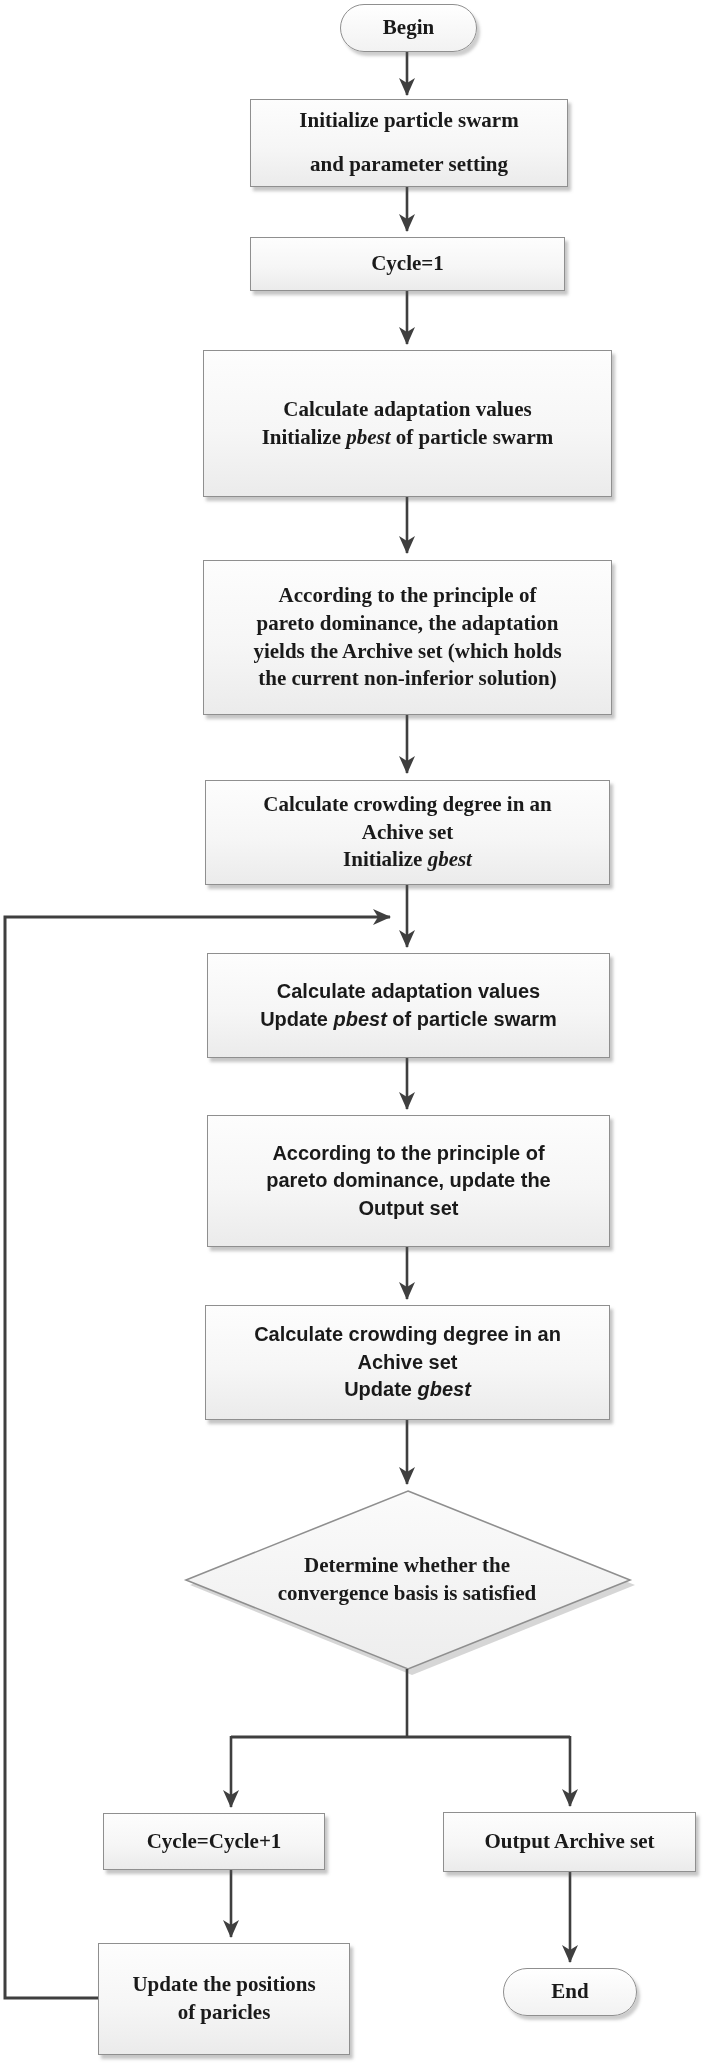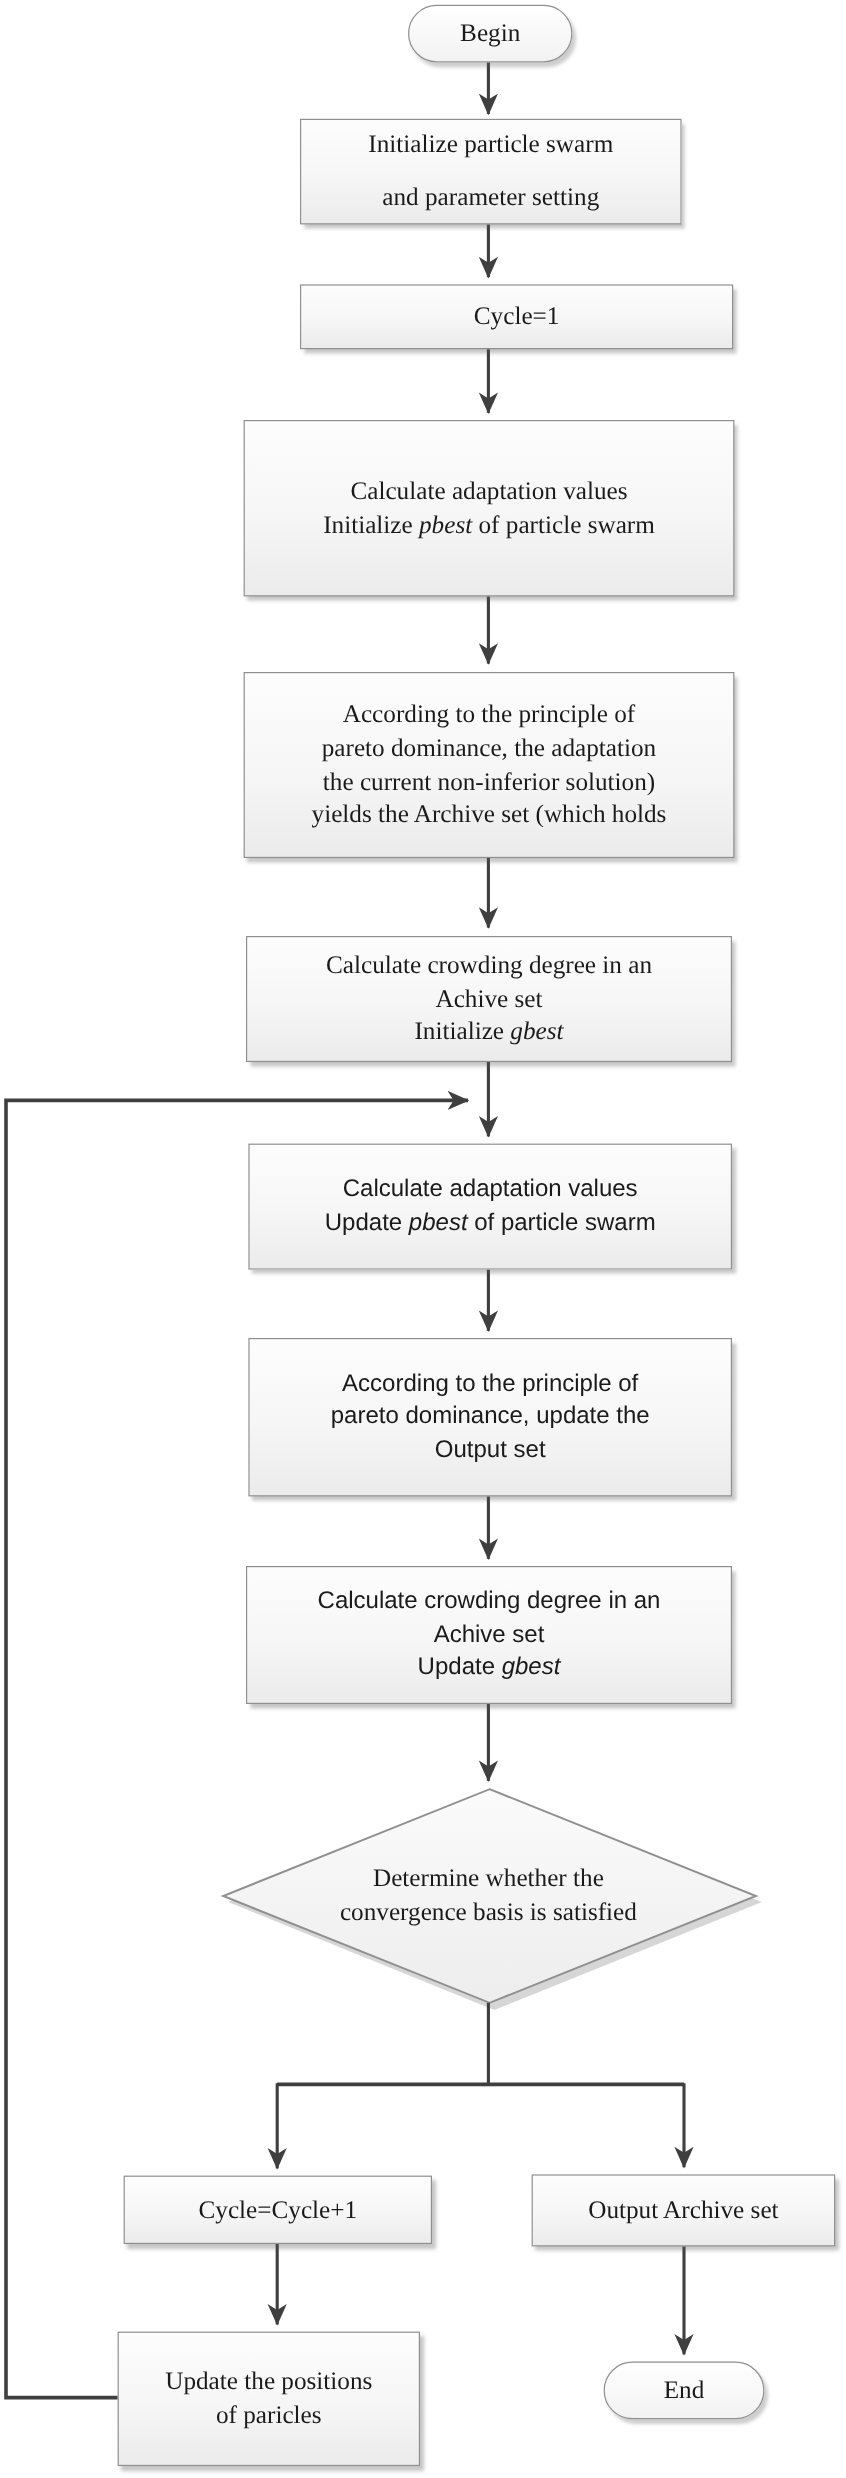--- a/index.html
+++ b/index.html
@@ -10,20 +10,21 @@
     font-family:"Liberation Serif", serif;
     color:#1a1a1a;
     overflow:hidden;
   }
   svg.connectors{position:absolute;left:0;top:0;width:705px;height:2065px;}
   .node{
     position:absolute;
     display:flex;flex-direction:column;justify-content:center;align-items:center;
     text-align:center;
     box-sizing:border-box;
+    font-weight:bold;
   }
   .rect{
     background:linear-gradient(180deg,#fdfdfd 0%,#f6f6f6 55%,#ebebeb 100%);
     border:1px solid #8f8f8f;
     box-shadow:3px 4px 3px rgba(90,90,90,0.35);
   }
   .pill{
     background:linear-gradient(180deg,#ffffff 0%,#f2f2f2 100%);
     border:1px solid #8f8f8f;
     border-radius:26px;
@@ -78,34 +79,34 @@
 
   <div class="node pill serif" style="left:340px;top:4px;width:137px;height:48px;">
       <div><span>Begin</span></div>
     </div>
 
   <div class="node rect serif" style="left:250px;top:99px;width:318px;height:88px;gap:16px;">
       <div><span>Initialize particle swarm</span></div>
       <div><span>and parameter setting</span></div>
     </div>
 
-  <div class="node rect serif" style="left:250px;top:237px;width:361px;height:54px;">
+  <div class="node rect serif" style="left:250px;top:237px;width:315px;height:54px;">
       <div><span>Cycle=1</span></div>
     </div>
 
   <div class="node rect serif" style="left:203px;top:350px;width:409px;height:147px;">
       <div><span>Calculate adaptation values</span></div>
       <div><span>Initialize </span><i>pbest</i><span> of particle swarm</span></div>
     </div>
 
   <div class="node rect serif" style="left:203px;top:560px;width:409px;height:155px;">
       <div><span>According to the principle of</span></div>
       <div><span>pareto dominance, the adaptation</span></div>
+      <div><span>yields the Archive set (which holds</span></div>
       <div><span>the current non-inferior solution)</span></div>
-      <div><span>yields the Archive set (which holds</span></div>
     </div>
 
   <div class="node rect serif" style="left:205px;top:780px;width:405px;height:105px;">
       <div><span>Calculate crowding degree in an</span></div>
       <div><span>Achive set</span></div>
       <div><span>Initialize </span><i>gbest</i><span></span></div>
     </div>
 
   <div class="node rect sans" style="left:207px;top:953px;width:403px;height:105px;">
       <div><span>Calculate adaptation values</span></div>
@@ -122,21 +123,21 @@
       <div><span>Calculate crowding degree in an</span></div>
       <div><span>Achive set</span></div>
       <div><span>Update </span><i>gbest</i><span></span></div>
     </div>
 
   <div class="node diamond-label serif" style="left:237px;top:1543px;width:340px;height:74px;">
       <div><span>Determine whether the</span></div>
       <div><span>convergence basis is satisfied</span></div>
     </div>
 
-  <div class="node rect serif" style="left:103px;top:1813px;width:257px;height:57px;">
+  <div class="node rect serif" style="left:103px;top:1813px;width:222px;height:57px;">
       <div><span>Cycle=Cycle+1</span></div>
     </div>
 
   <div class="node rect serif" style="left:443px;top:1812px;width:253px;height:60px;text-align:right;">
       <div><span>Output Archive set</span></div>
     </div>
 
   <div class="node rect serif" style="left:98px;top:1943px;width:252px;height:112px;">
       <div><span>Update the positions</span></div>
       <div><span>of paricles</span></div>

